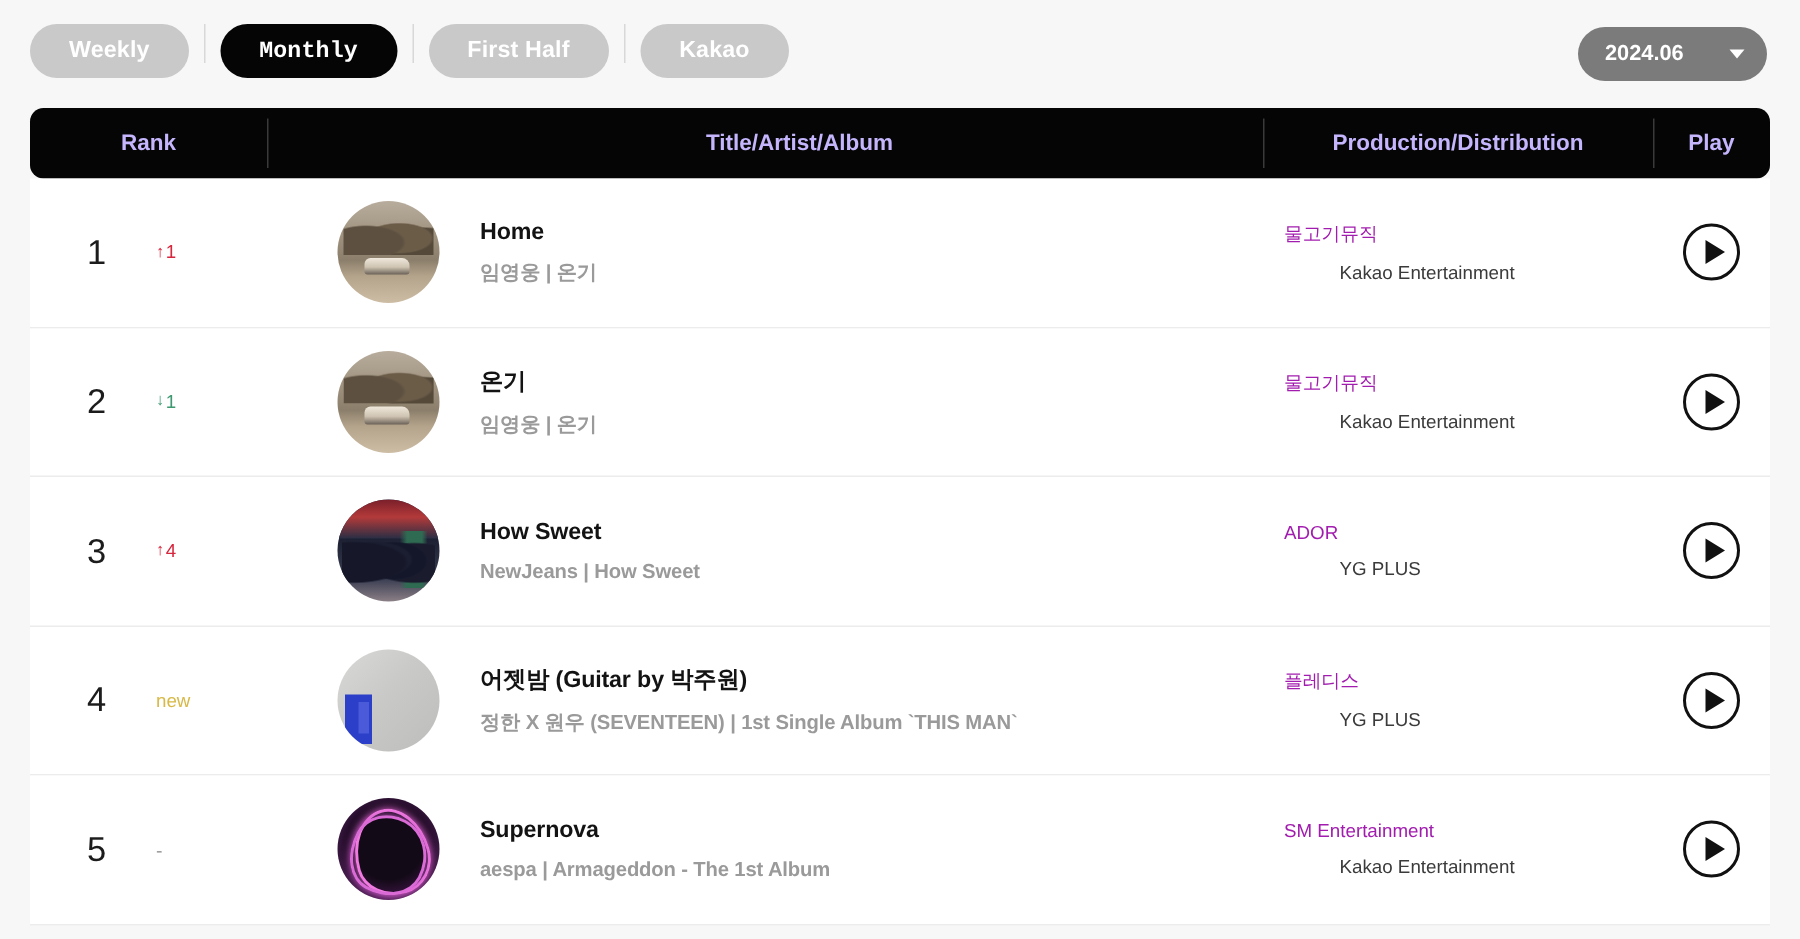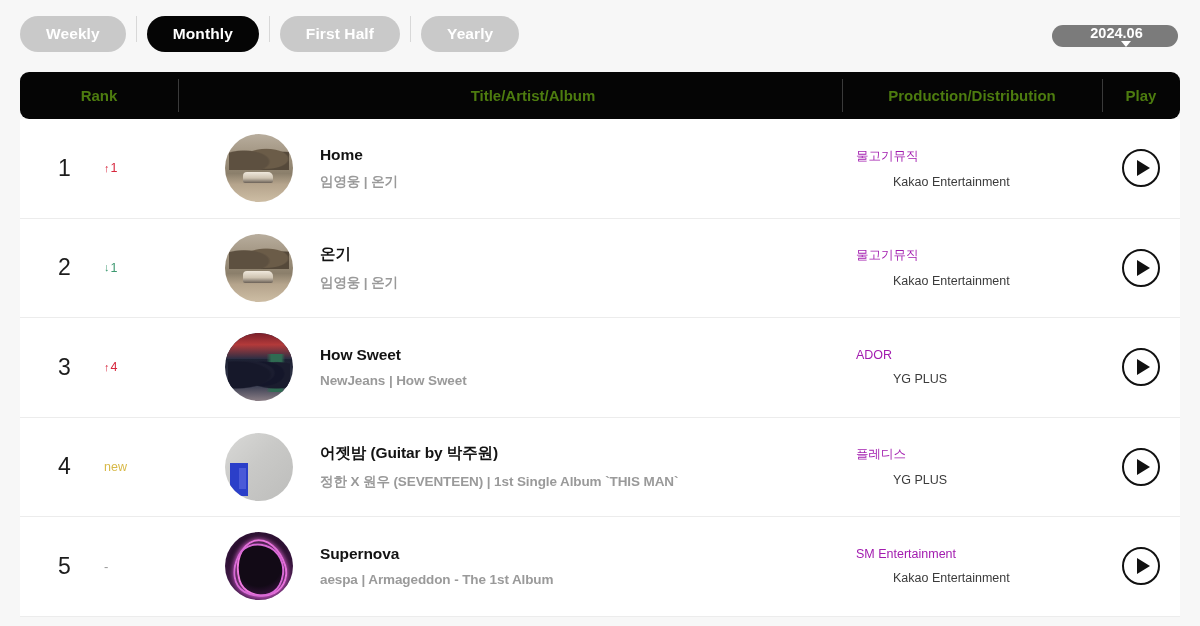--- a/index.html
+++ b/index.html
@@ -50,44 +50,44 @@
     justify-content: center;
     padding: 0 26px;
     letter-spacing: .1px;
     cursor: pointer;
     user-select: none;
   }
 
   .tab.active {
     background: #050505;
     color: #ffffff;
+    font-family: Liberation Mono, monospace;
   }
 
   .tab-divider {
     width: 1px;
     height: 26px;
     background: #d8d8d8;
     margin: 0 10px;
   }
 
   .date-select {
-    height: 22px;
+    height: 36px;
     min-width: 126px;
     border-radius: 18px;
     background: #7b7b7b;
     color: #ffffff;
     font-size: 14.5px;
     font-weight: bold;
     display: flex;
     align-items: center;
     justify-content: space-between;
     padding: 0 15px 0 18px;
     cursor: pointer;
     user-select: none;
-    flex-direction: column;
   }
 
   .caret {
     width: 0; height: 0;
     border-left: 5.5px solid transparent;
     border-right: 5.5px solid transparent;
     border-top: 6px solid #ffffff;
     margin-left: 18px;
   }
 
@@ -103,21 +103,21 @@
     border-radius: 9px;
     display: flex;
     align-items: stretch;
     overflow: hidden;
   }
 
   .th {
     display: flex;
     align-items: center;
     justify-content: center;
-    color: #4d7c0f;
+    color: #c4b5fd;
     font-size: 15px;
     font-weight: bold;
     position: relative;
   }
 
   .th + .th::before {
     content: "";
     position: absolute;
     left: 0;
     top: 7px;
@@ -381,21 +381,21 @@
 <div class="page">
 
   <div class="topbar">
     <div class="tabs">
         <div class="tab">Weekly</div>
         <div class="tab-divider"></div>
         <div class="tab active">Monthly</div>
         <div class="tab-divider"></div>
         <div class="tab">First Half</div>
         <div class="tab-divider"></div>
-        <div class="tab">Yearly</div>
+        <div class="tab">Kakao</div>
       </div>
     <div class="date-select">
       <span>2024.06</span>
       <span class="caret"></span>
     </div>
   </div>
 
   <div class="table">
     <div class="thead">
       <div class="th col-rank">Rank</div>

